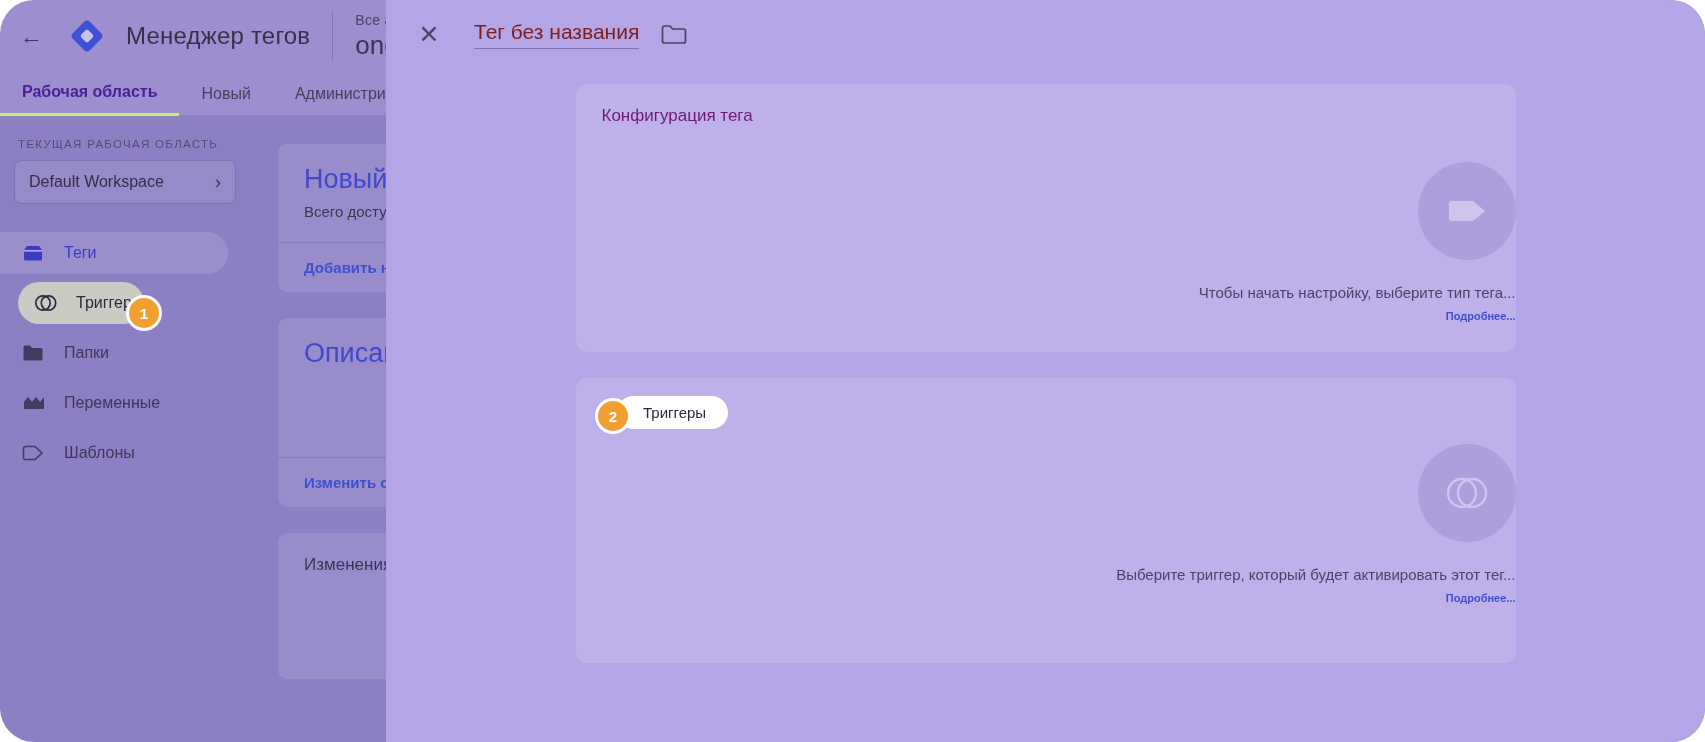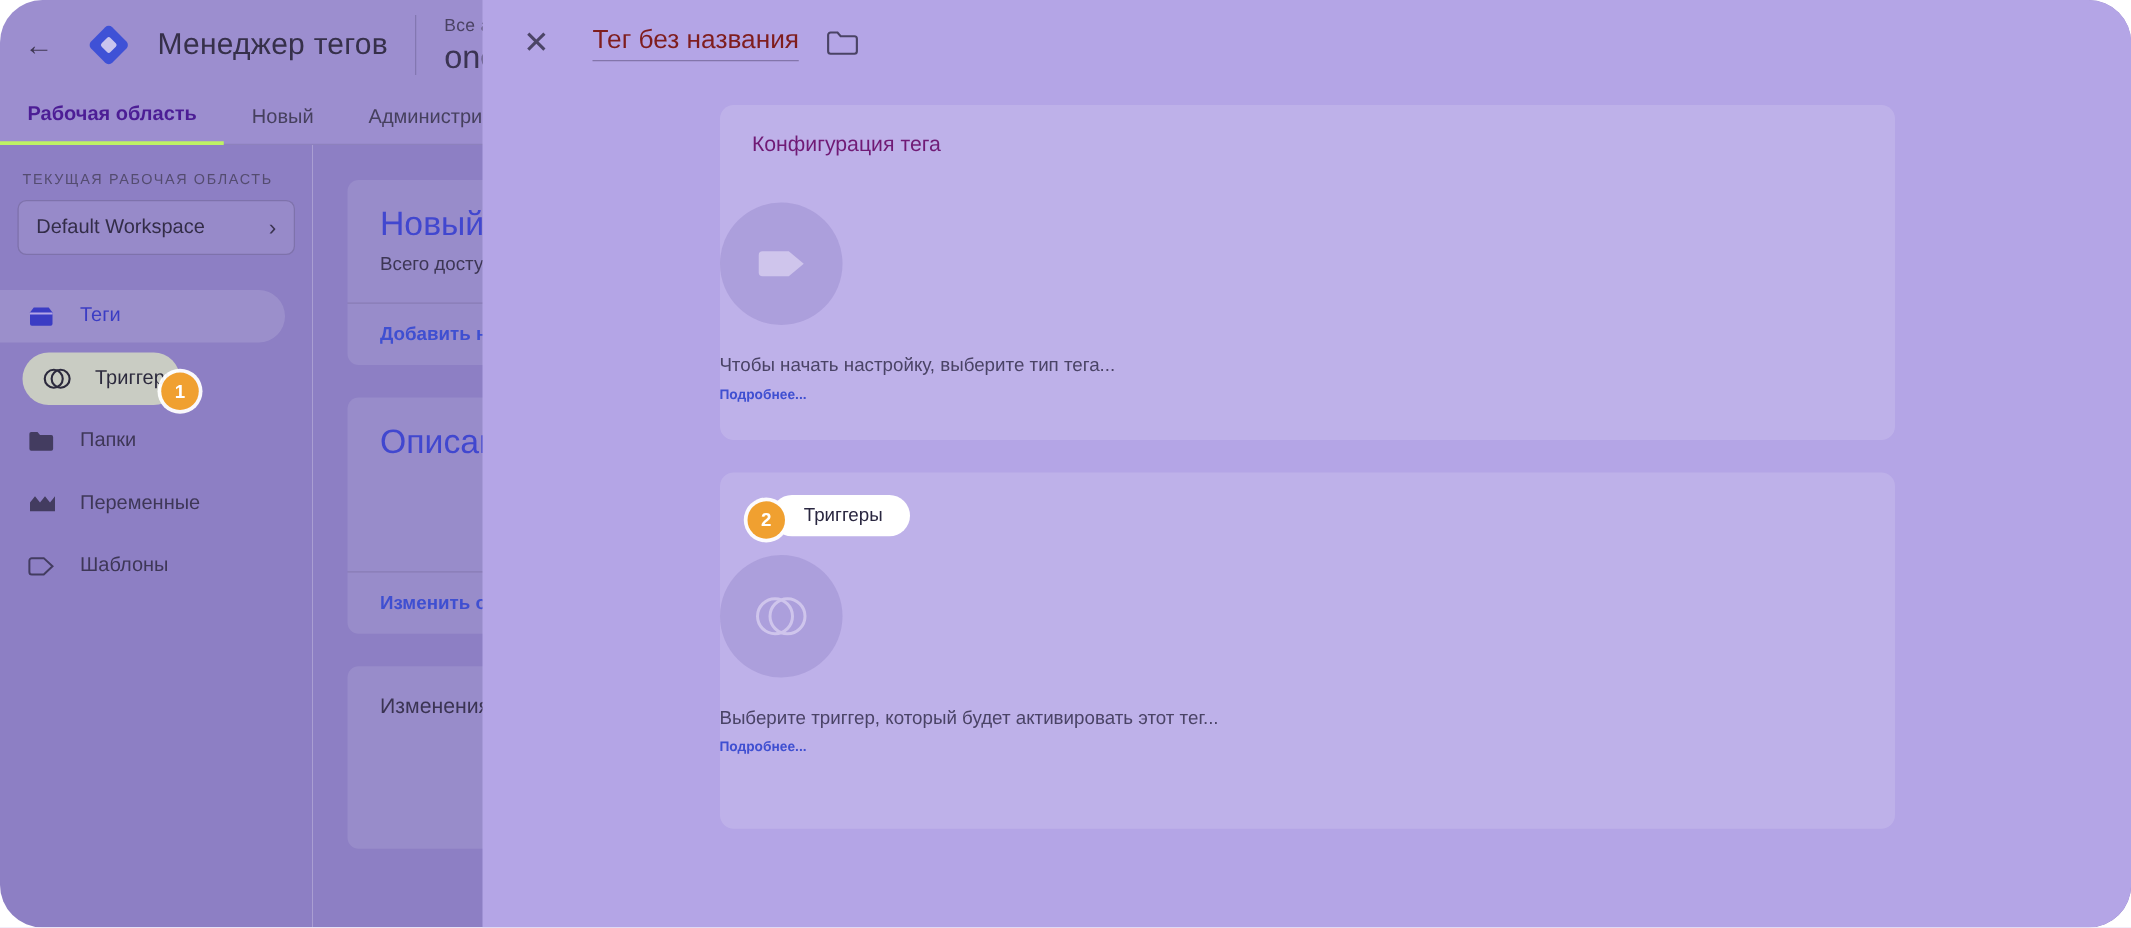--- a/index.html
+++ b/index.html
@@ -151,21 +151,21 @@
   .ov-body { padding: 16px 0 0 0; }
   .panel {
     margin: 0 auto 26px;
     width: 940px;
     background: rgba(255,255,255,.14);
     border-radius: 11px;
     position: relative;
   }
   .panel-h { font-size: 17px; color: #701a75; padding: 22px 26px 0; }
   .placeholder {
-    display: flex; flex-direction: column; align-items: flex-start;
+    display: flex; flex-direction: column; align-items: flex-end;
     padding: 36px 0 30px;
   }
   .circle {
     width: 98px; height: 98px; border-radius: 50%;
     background: rgba(110,95,175,.22);
     display: flex; align-items: center; justify-content: center;
   }
   .ph-text { margin-top: 24px; font-size: 15px; color: #4a4366; }
   .ph-link { margin-top: 9px; font-size: 11px; color: #3f4fd1; font-weight: bold; }
 

